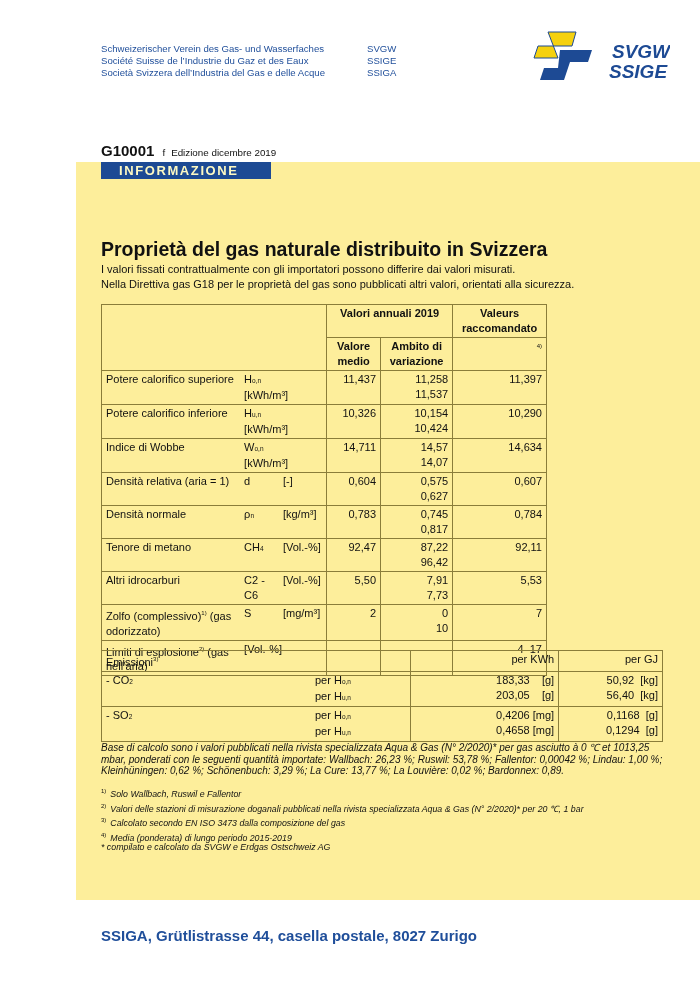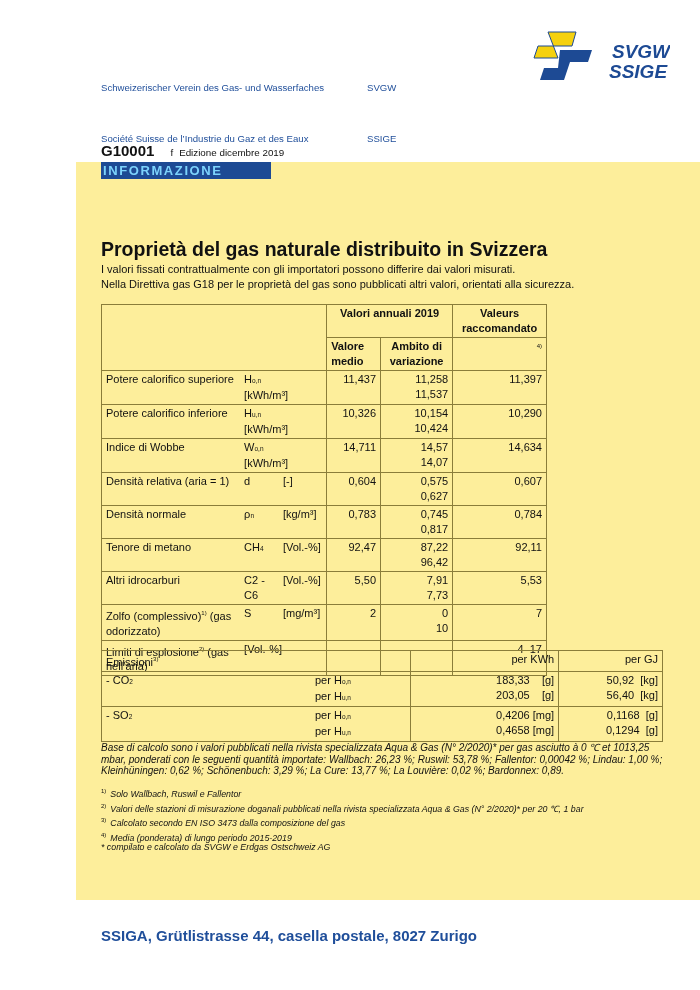--- a/index.html
+++ b/index.html
@@ -1,27 +1,27 @@
 <!DOCTYPE html>
 <html><head>
 <meta charset="utf-8">
 <style>
   html, body { margin:0; padding:0; }
   body { width:700px; height:990px; background:#ffffff; position:relative; overflow:hidden;
          font-family:"Liberation Sans", sans-serif; color:#111; }
   .org { position:absolute; left:101px; top:43px; font-size:9.6px; line-height:11.8px; color:#1f4e9a; }
-  .org .row { display:flex;margin-top:39px; }
+  .org .row { display:flex; }
   .org .name { width:266px; }
   .logo { position:absolute; left:530px; top:28px; width:140px; height:60px; }
   .docid { position:absolute; left:101px; top:142px; font-size:9.8px; }
-  .docid b { font-size:15px; font-weight:bold; margin-right:16px; }
+  .docid b { font-size:15px; font-weight:bold; margin-right:8px; }
   .docid .f { margin-right:6px; }
   .panel { position:absolute; left:76px; top:162px; width:624px; height:738px; background:#fdee9b; }
-  .band { position:absolute; left:101px; top:162px; width:170px; height:17px; background:#1d4a94; color:#7dd3fc;
-          font-weight:bold; font-size:13px; letter-spacing:1.6px; line-height:17px; padding-left:2px; box-sizing:border-box; }
+  .band { position:absolute; left:101px; top:162px; width:170px; height:17px; background:#1d4a94; color:#fef9c3;
+          font-weight:bold; font-size:13px; letter-spacing:1.6px; line-height:17px; padding-left:18px; box-sizing:border-box; }
   .title { position:absolute; left:101px; top:238px; font-size:19.5px; font-weight:bold; }
   .subtitle { position:absolute; left:101px; top:262px; font-size:11px; line-height:14.5px; }
   table { border-collapse:collapse; position:absolute; left:101px; font-size:11px; }
   td { border:1px solid #8a7d3a; vertical-align:top; padding:1px 4px; line-height:15px; }
   .main { top:304px; width:446px; }
   .num { text-align:right; }
   .hdr { font-weight:bold; text-align:center; }
   .noright { border-right:none; }
   .noleft { border-left:none; }
   sup { font-size:6px; vertical-align:super; }
@@ -84,21 +84,21 @@
   <tbody>
       <tr>
     <td colspan="3" rowspan="2"></td>
     <td colspan="2" class="hdr" style="height:30px">Valori annuali 2019</td>
     <td class="hdr">
           <div>Valeurs</div>
           <div>raccomandato</div>
         </td>
   </tr>
   <tr>
-    <td class="hdr num" style="text-align:left">
+    <td class="hdr num" style="text-align:center">
           <div>Valore</div>
           <div>medio</div>
         </td>
     <td class="hdr num" style="">
           <div>Ambito di</div>
           <div>variazione</div>
         </td>
     <td class="num"><sup>4)</sup></td>
   </tr>
   <tr>

